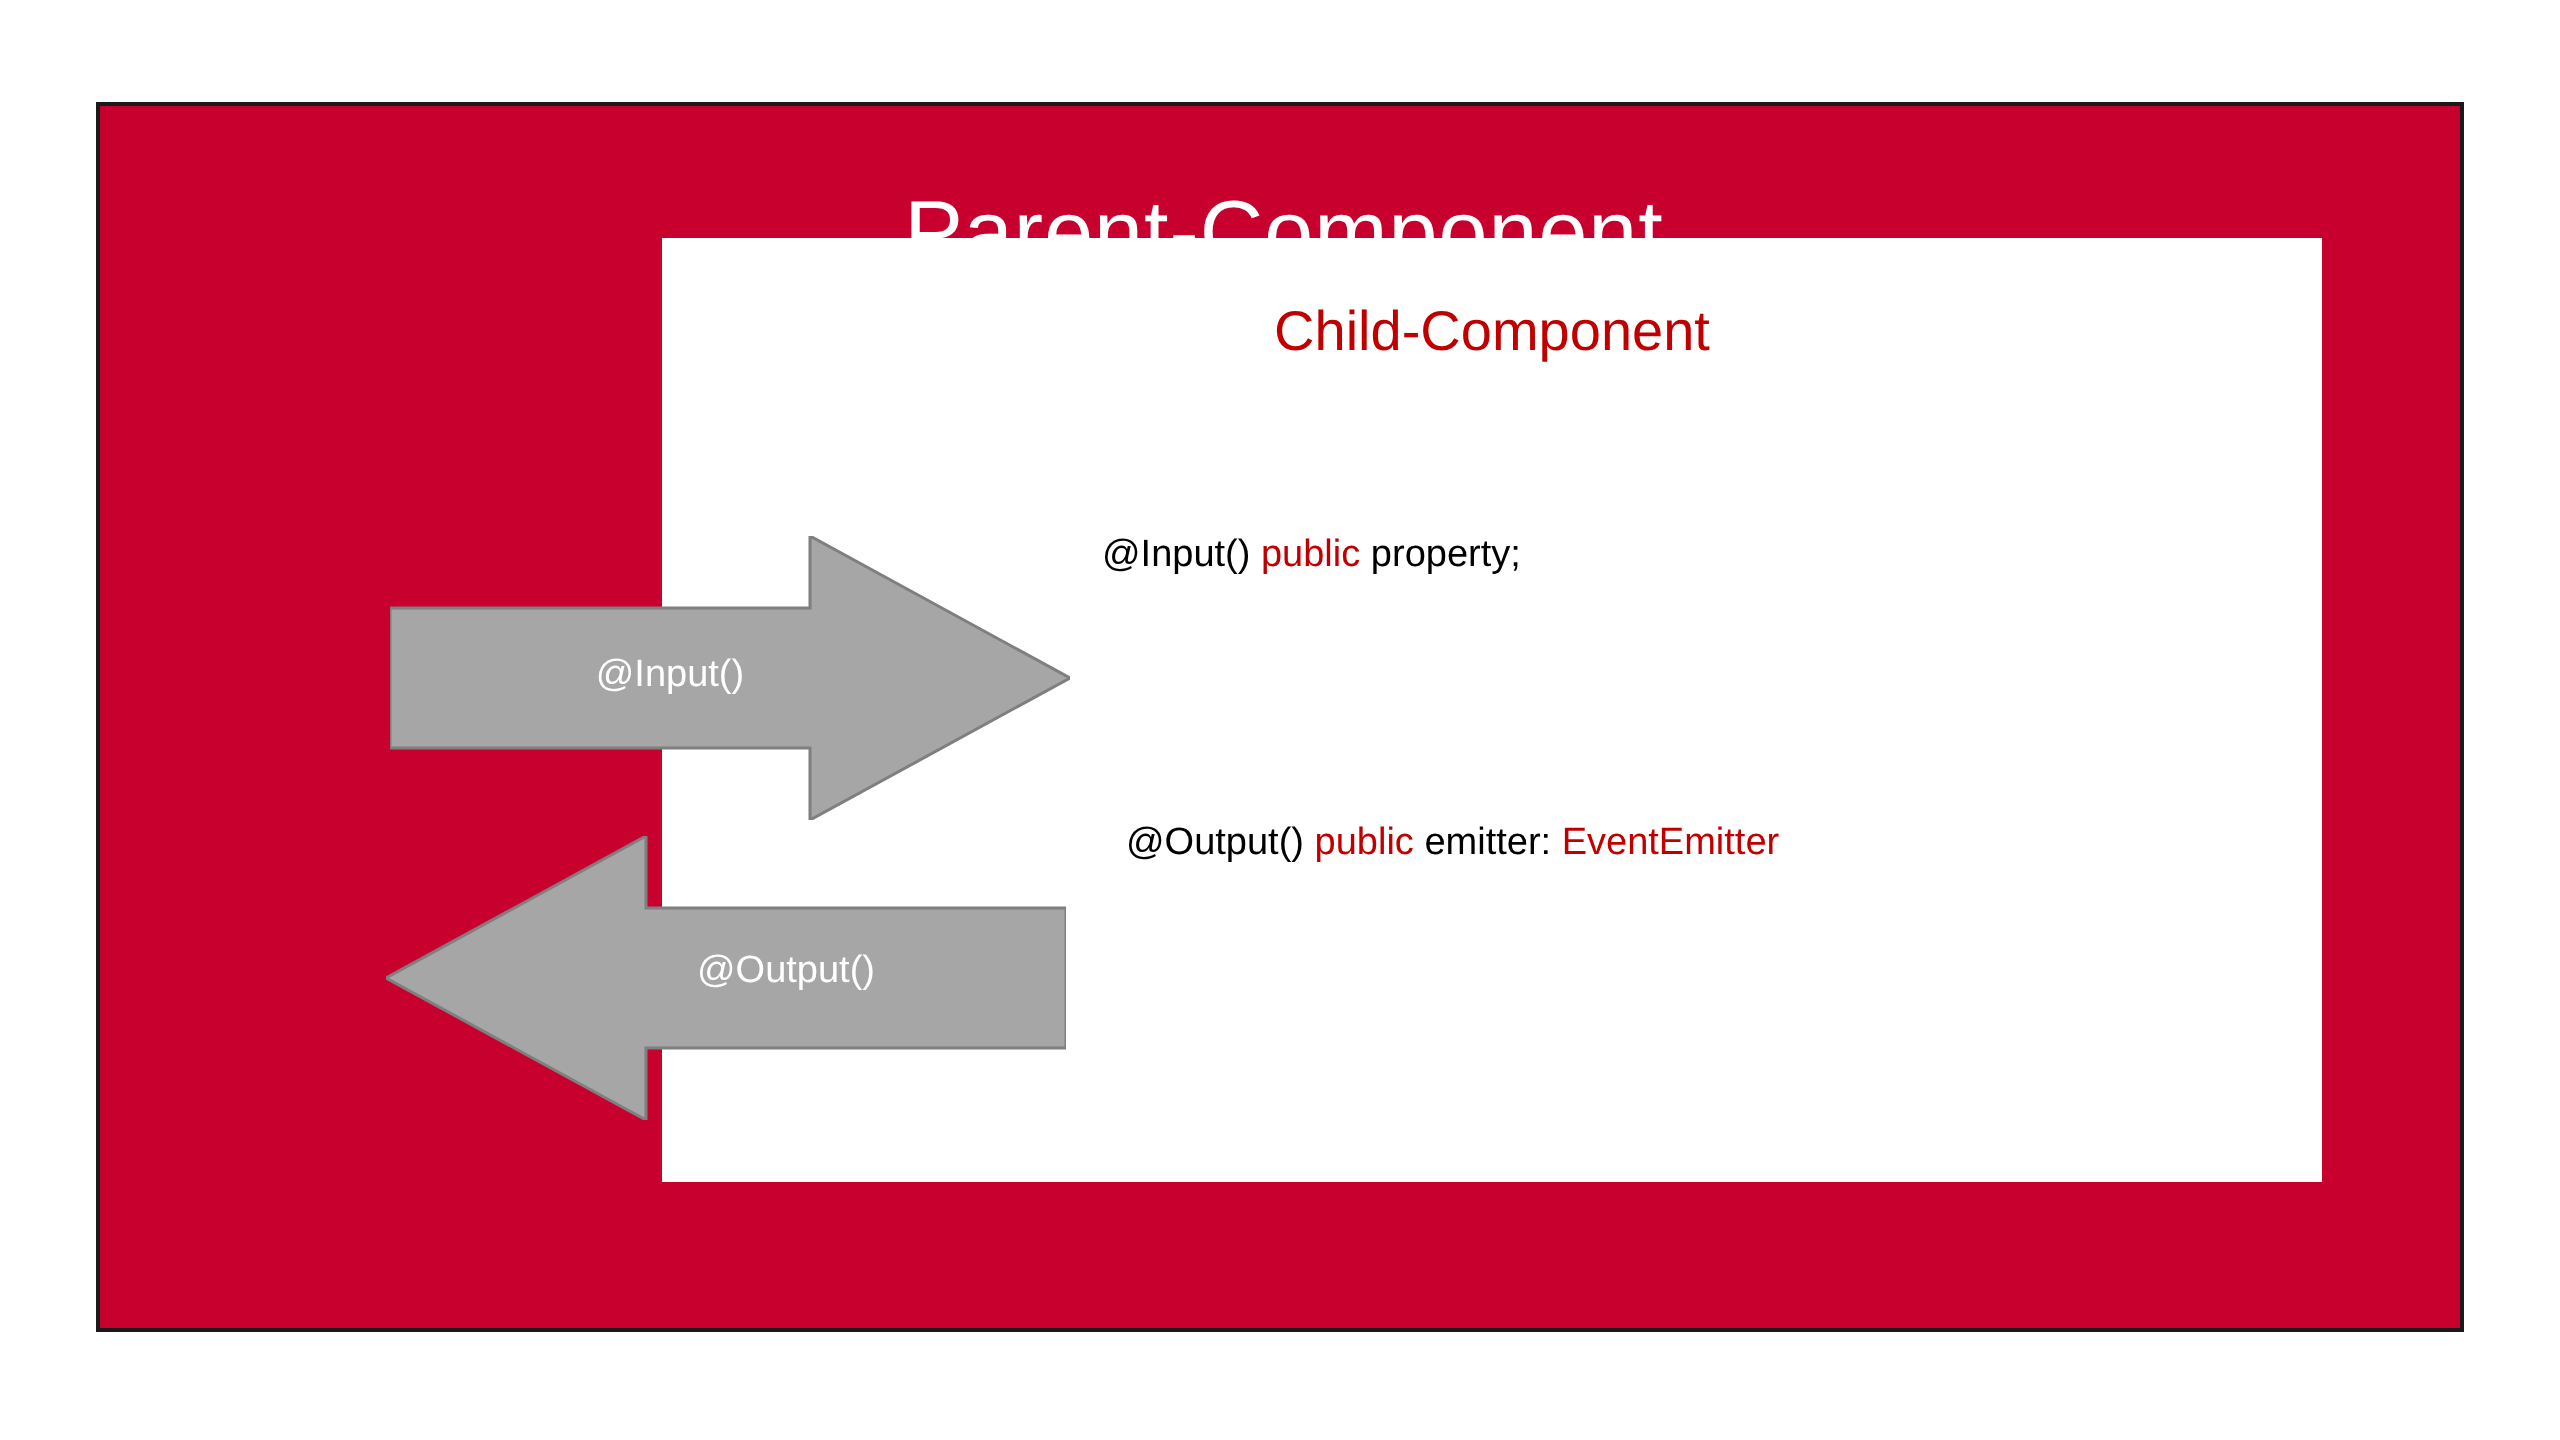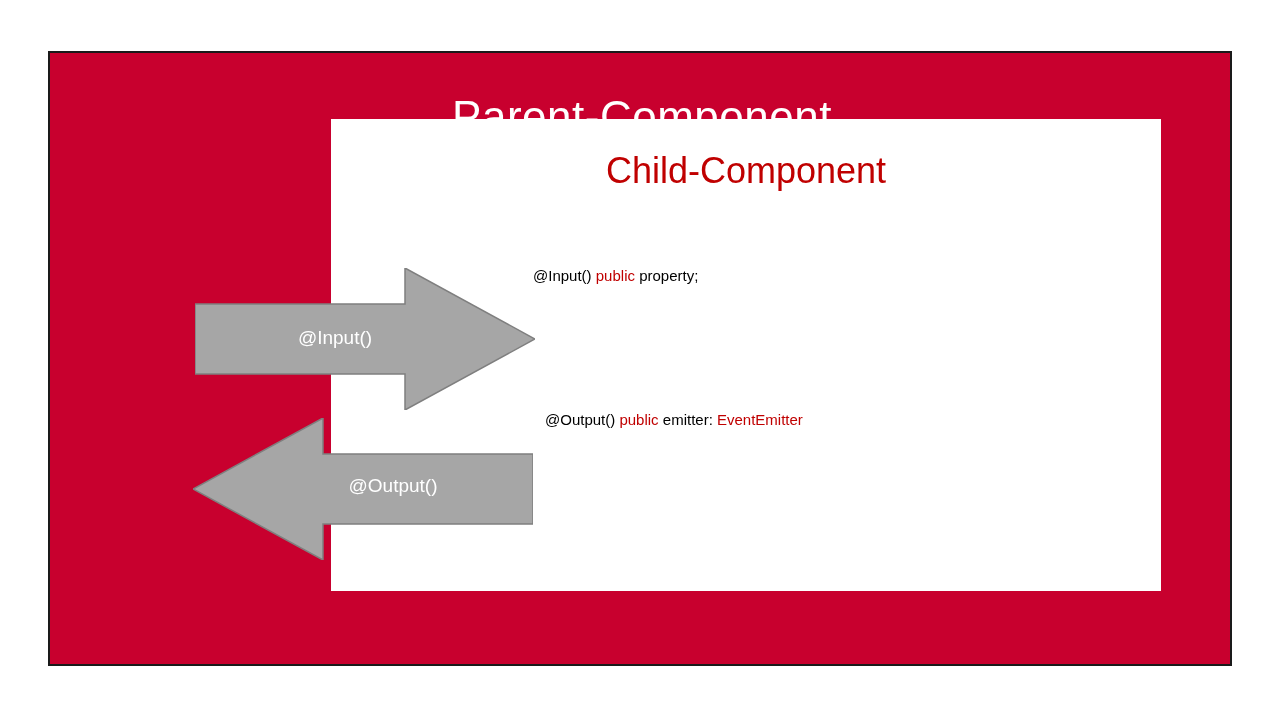--- a/index.html
+++ b/index.html
@@ -55,28 +55,28 @@
     box-sizing: border-box;
   }
 
   .child-title {
     position: absolute;
     left: 0;
     top: 31px;
     width: 830px;
     text-align: center;
     color: #C00000;
-    font-size: 36px;
+    font-size: 28px;
     font-weight: 400;
   }
 
   .code-line {
     position: absolute;
-    left: 202px;
-    font-size: 15px;
+    left: 220px;
+    font-size: 19px;
     color: #000000;
     white-space: nowrap;
   }
 
   .code-line.input-line { top: 148px; }
   .code-line.output-line { top: 292px; margin-left: 12px; }
 
   .kw {
     color: #C00000;
   }

